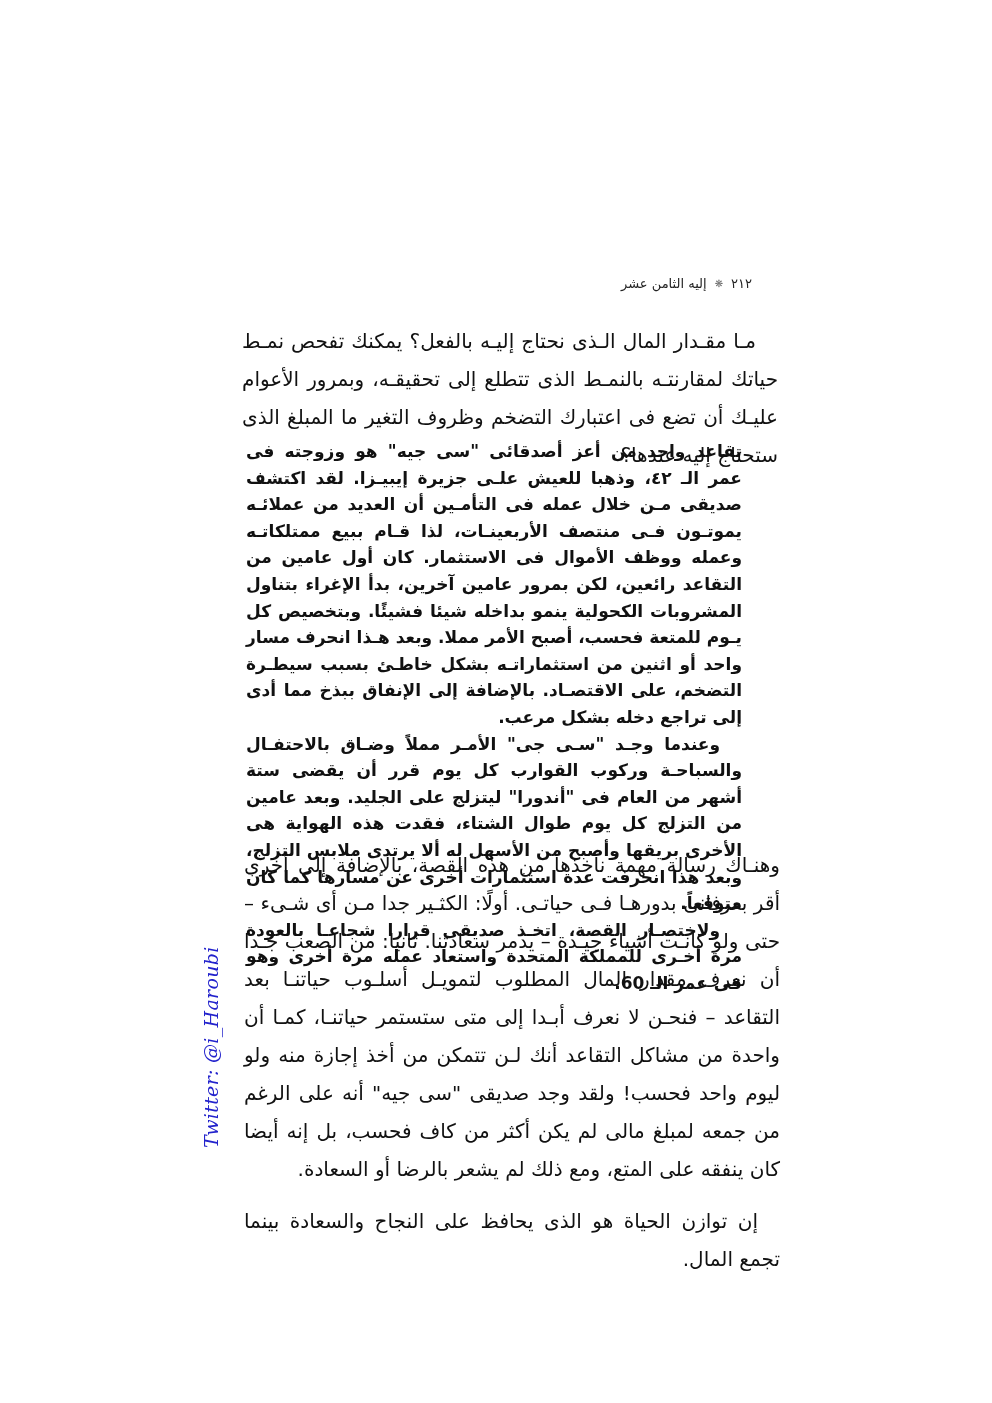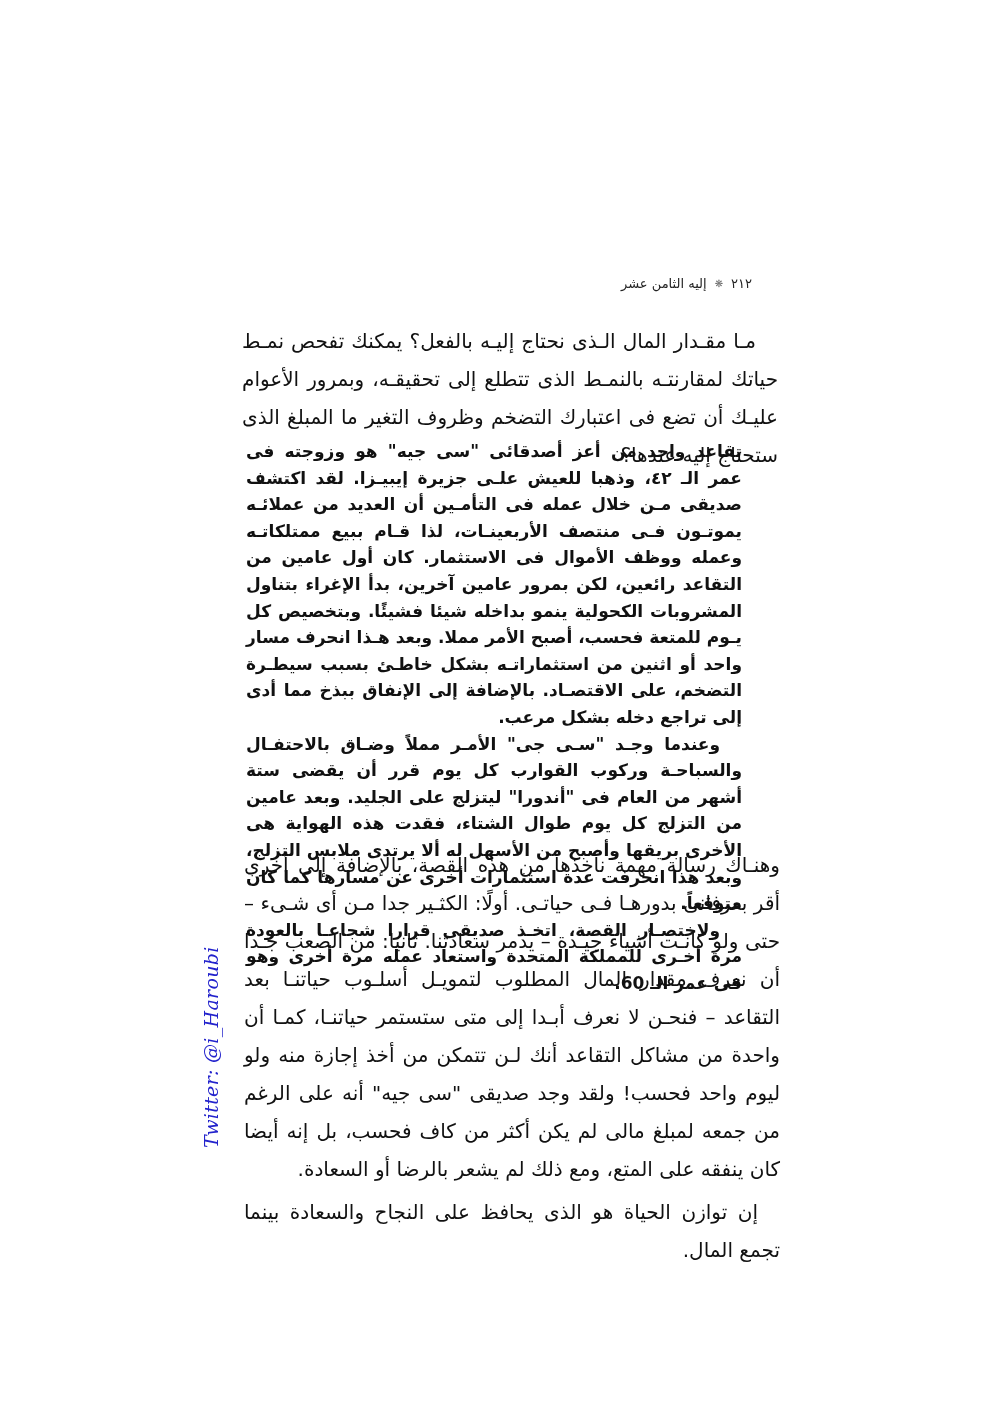--- a/index.html
+++ b/index.html
@@ -23,21 +23,21 @@
   .box {
     position: absolute; top: 438px; left: 246px; width: 496px;
     direction: rtl; text-align: justify; text-align-last: right;
     font-size: 17px; line-height: 26.6px; font-weight: bold;
   }
   .box p { margin: 0; }
   .box p.indent { text-indent: 22px; }
   .box p + p { margin-top: 0; }
   .closing { top: 846px; left: 244px; width: 536px; }
   .closing p { margin: 0; }
-  .closing p.final { margin-top: 5px; text-indent: 22px; }
+  .closing p.final { margin-top: 14px; text-indent: 22px; }
   .watermark {
     position: absolute; left: 200px; top: 1148px;
     transform-origin: 0 0; transform: rotate(-90deg);
     font-family: "DejaVu Serif", serif; font-style: italic;
     font-size: 19px; color: #2222cc; white-space: nowrap; letter-spacing: 0.3px;
   }
 </style>
 </head>
 <body>
 

